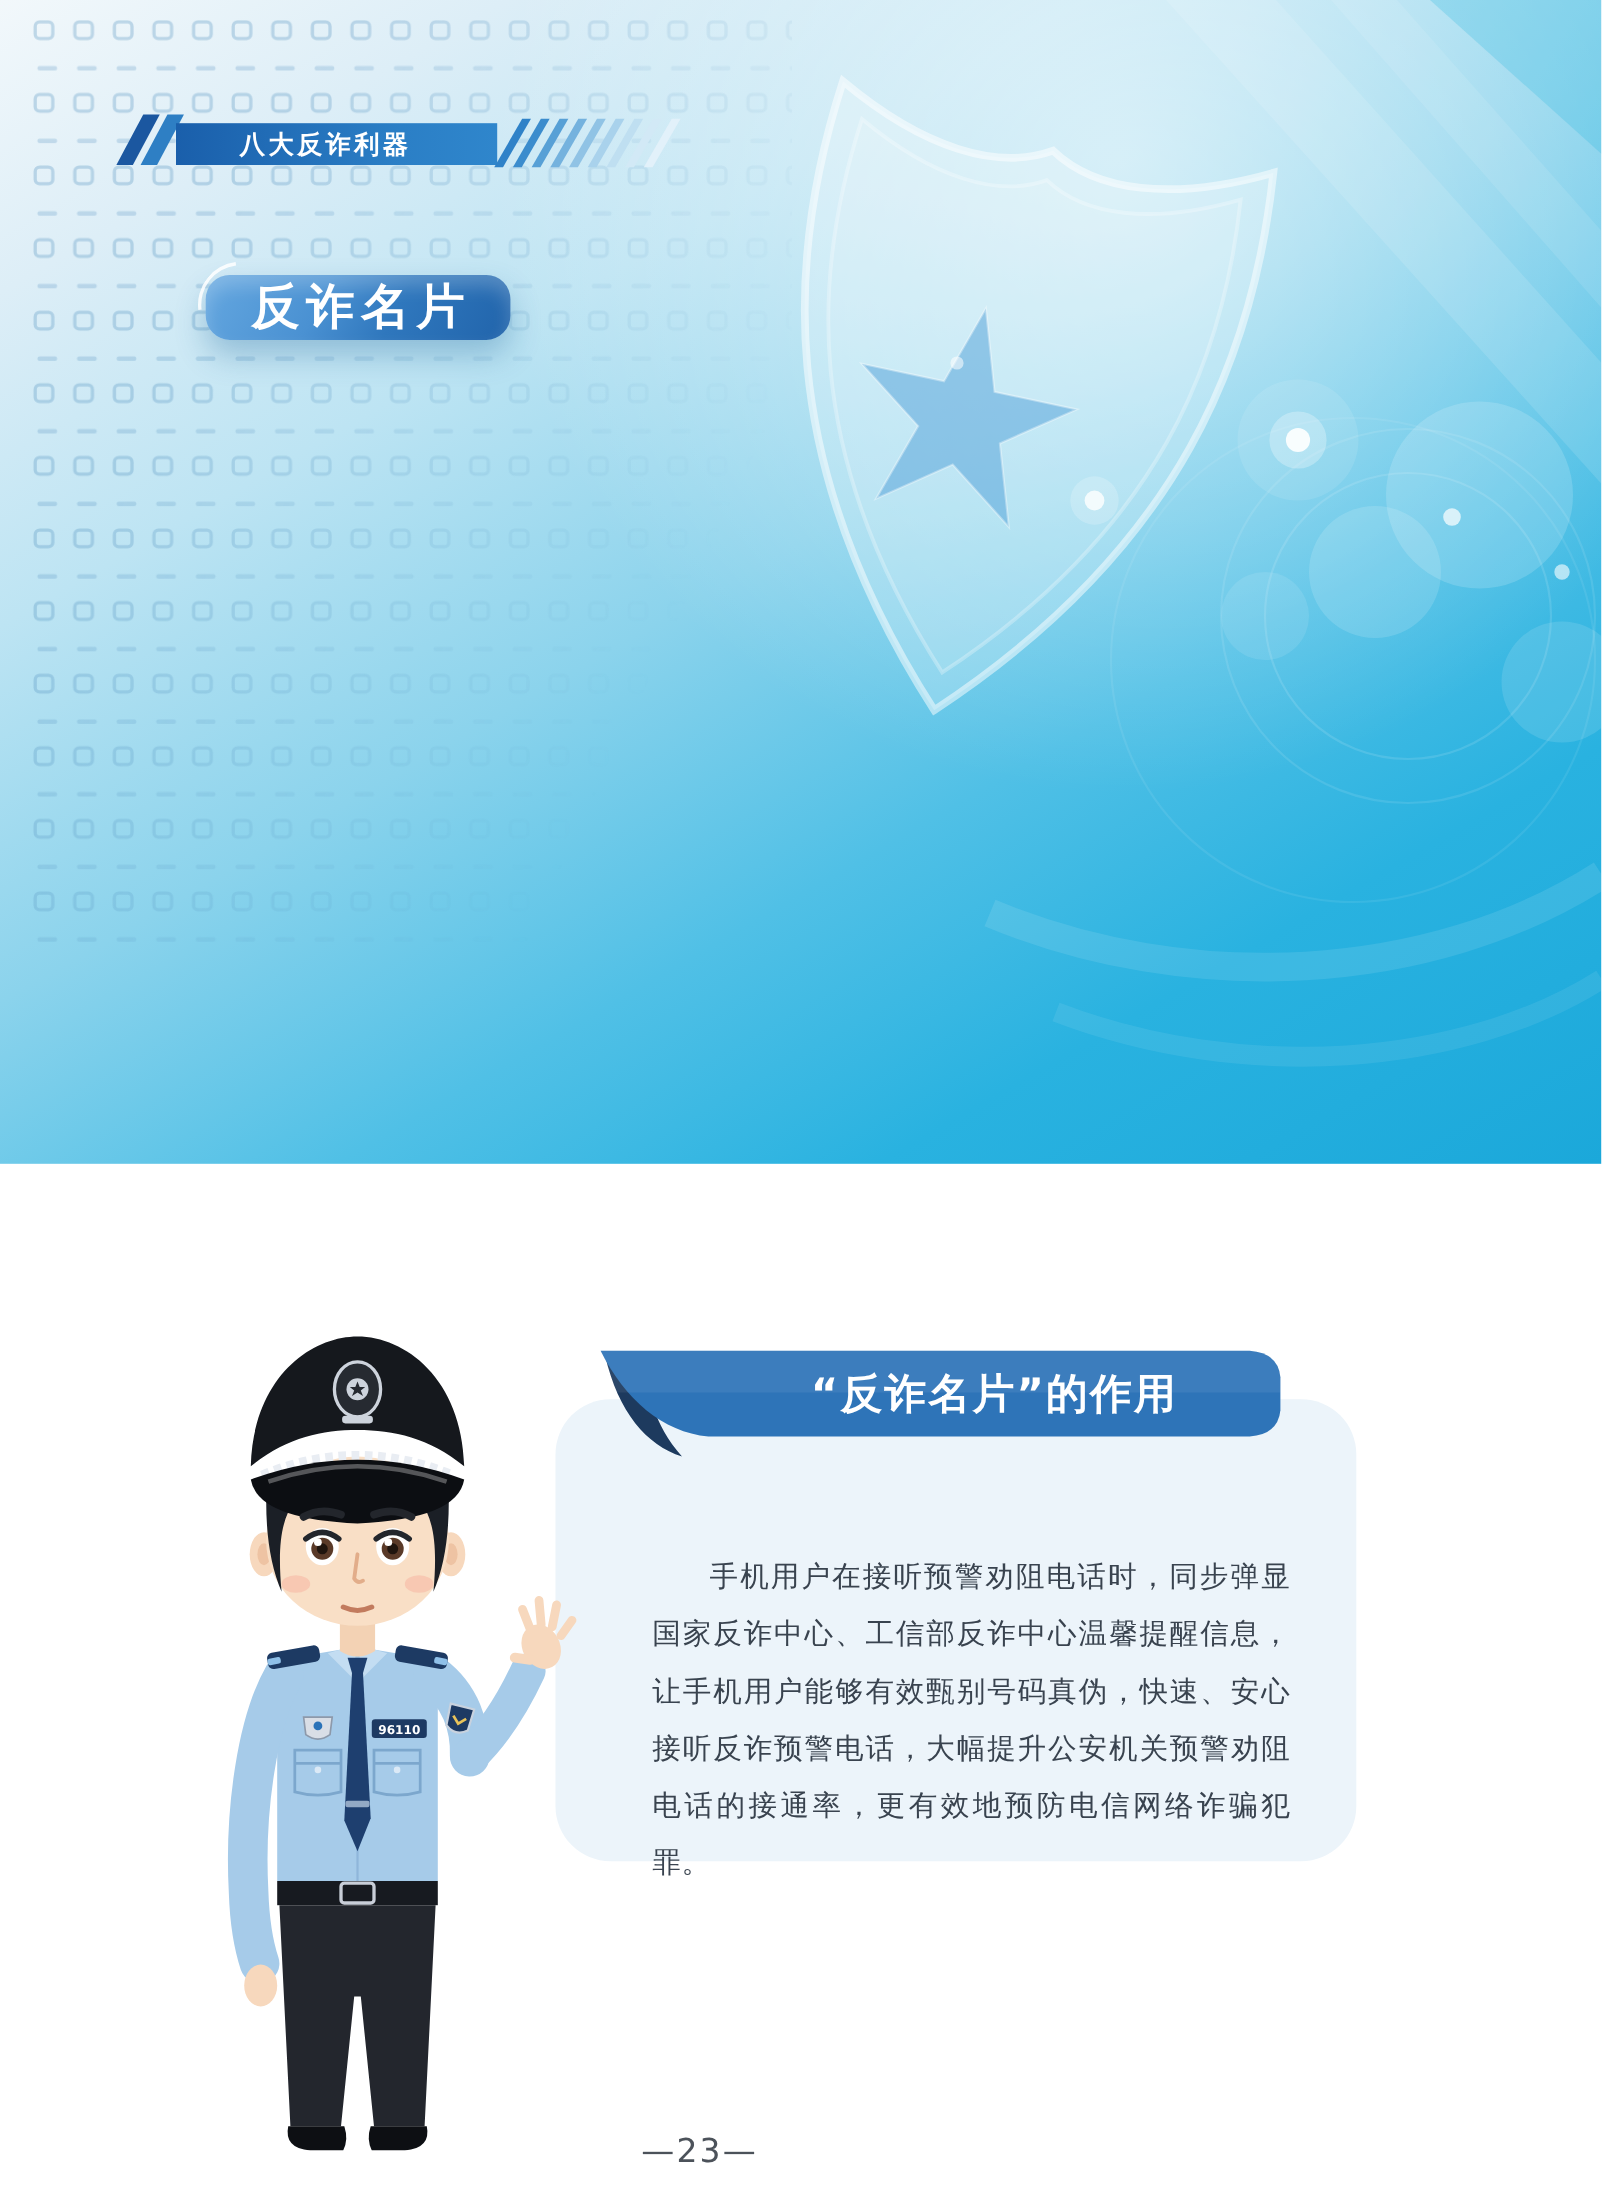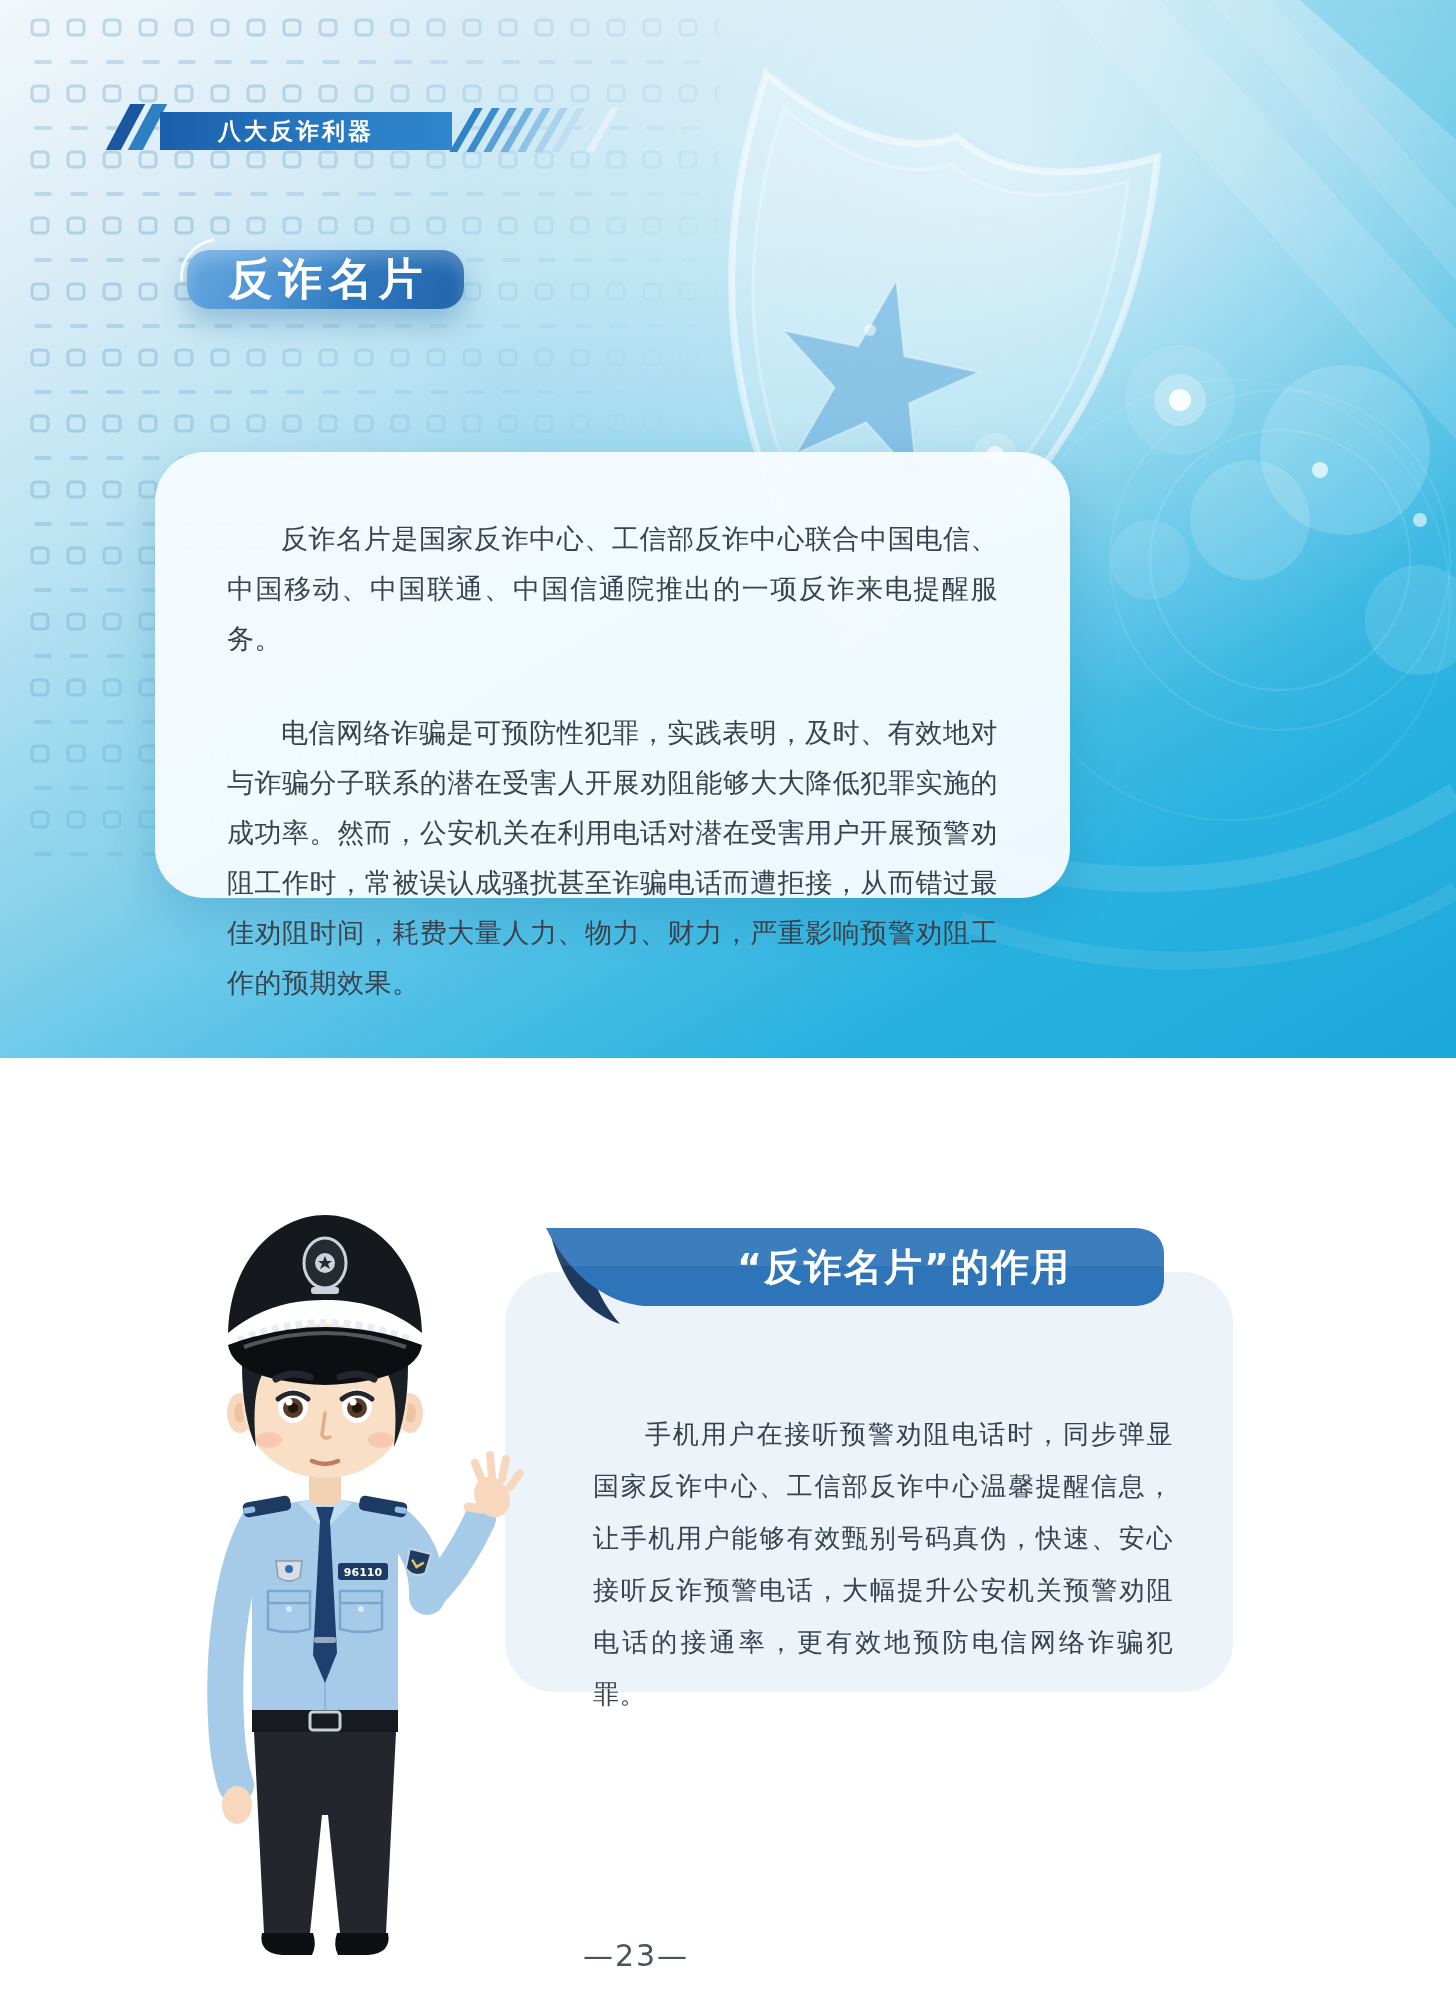--- a/index.html
+++ b/index.html
@@ -134,24 +134,20 @@
         <span style="background:#a9d2ec;"></span>
       <span style="background:#bfdff1;"></span>
         <span style="background:#d2e9f6;"></span>
       <span style="background:#e2f1fa;"></span>
     </div>
 
     <div class="badge-title">
       <span class="t">反诈名片</span>
     </div>
 
-    <div class="hero-card">
-      <p>反诈名片是国家反诈中心、工信部反诈中心联合中国电信、中国移动、中国联通、中国信通院推出的一项反诈来电提醒服务。</p>
-      <p>电信网络诈骗是可预防性犯罪，实践表明，及时、有效地对与诈骗分子联系的潜在受害人开展劝阻能够大大降低犯罪实施的成功率。然而，公安机关在利用电话对潜在受害用户开展预警劝阻工作时，常被误认成骚扰甚至诈骗电话而遭拒接，从而错过最佳劝阻时间，耗费大量人力、物力、财力，严重影响预警劝阻工作的预期效果。</p>
-    </div>
   </div>
 
   <div class="section-card">
     <div class="body">手机用户在接听预警劝阻电话时，同步弹显国家反诈中心、工信部反诈中心温馨提醒信息，让手机用户能够有效甄别号码真伪，快速、安心接听反诈预警电话，大幅提升公安机关预警劝阻电话的接通率，更有效地预防电信网络诈骗犯罪。</div>
   </div>
 
   <svg class="section-banner" viewBox="0 0 640 110">
     <path d="M 18,10 C 30,62 56,92 88,102 C 62,72 54,42 62,12 Z" fill="#1d3a5e"></path>
     <path d="M 14,6 L 604,6 Q 630,8 632,30 L 632,60 Q 630,82 604,84 L 112,84 C 70,80 36,50 14,6 Z" fill="#2e74b8"></path>
     <path d="M 14,6 L 604,6 Q 630,8 632,30 L 632,44 L 14,44 Z" fill="rgba(255,255,255,0.07)"></path>

